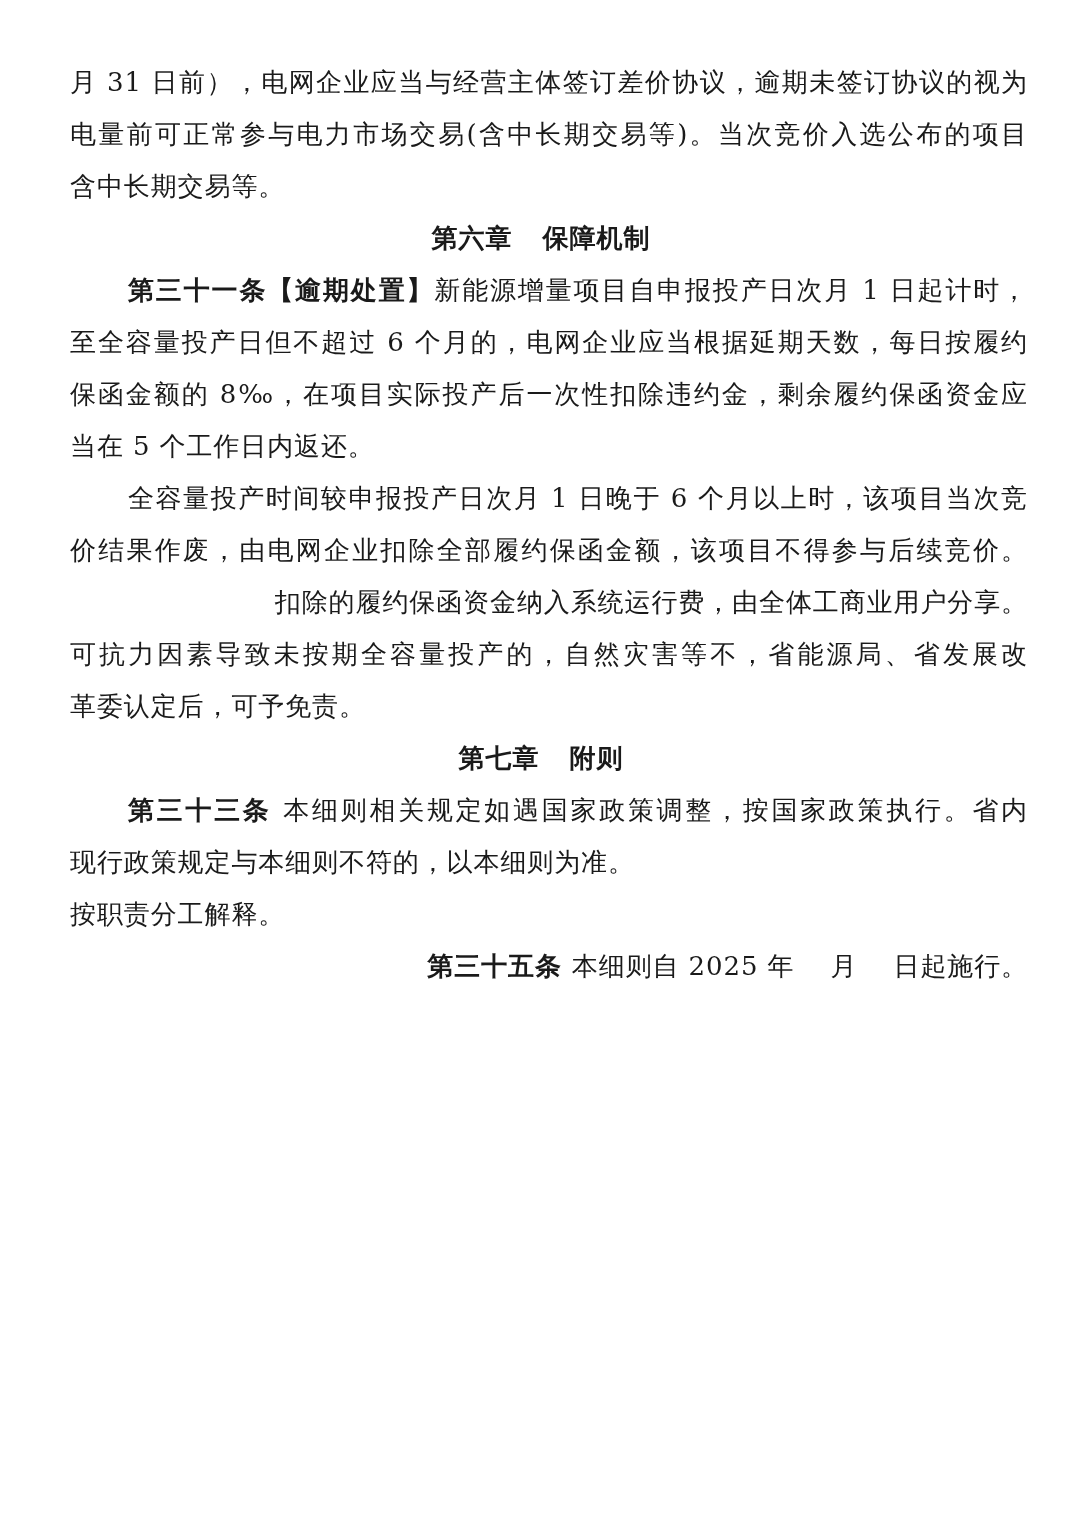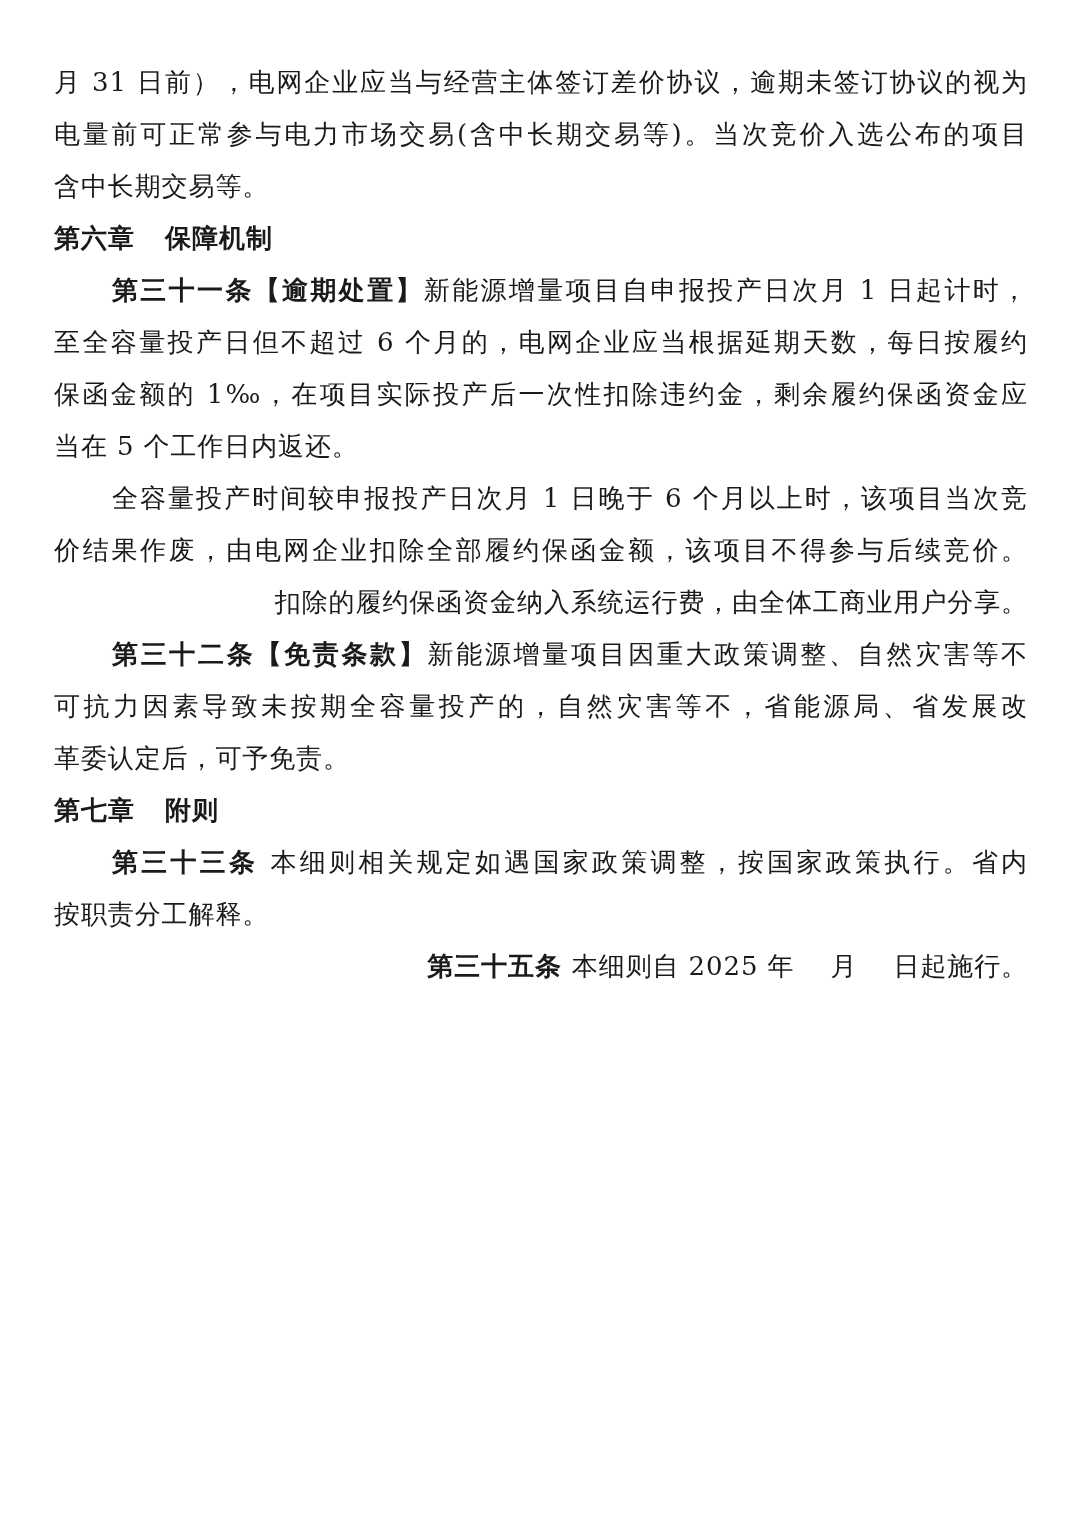--- a/index.html
+++ b/index.html
@@ -20,35 +20,36 @@
       left: 54px;
       top: 56px;
       width: 974px;
     }
     .line {
       height: 52px;
       line-height: 52px;
       font-size: 26px;
       white-space: nowrap;
       letter-spacing: 0.9px;
+      margin-left: 16px;
     }
     .para .line.justify {
       text-align: justify;
       text-align-last: justify;
     }
     .indent {
       padding-left: 58px;
       text-align: right;
     }
     .bold {
       font-weight: bold;
       font-family: "DejaVu Sans", "Liberation Sans", sans-serif;
     }
     .chapter {
-      text-align: left;
+      text-align: center;
       font-family: "DejaVu Sans", "Liberation Sans", sans-serif;
       font-weight: bold;
       font-size: 26px;
       height: 52px;
       line-height: 52px;
       letter-spacing: 1px;
     }
     .chapter .gap {
       display: inline-block;
       width: 30px;
@@ -74,49 +75,47 @@
 
   <div class="chapter">
     <span>第六章</span><span class="gap"></span><span>保障机制</span>
   </div>
 
   <div class="para">
     <div class="line justify indent">
       <span class="bold">第三十一条【逾期处置】</span><span>新能源增量项目自申报投产日次月 1 日起计时，</span>
     </div>
     <div class="line justify">至全容量投产日但不超过 6 个月的，电网企业应当根据延期天数，每日按履约</div>
-    <div class="line justify">保函金额的 1‰，在项目实际投产后一次性扣除违约金，剩余履约保函资金应</div>
+    <div class="line justify">保函金额的 8‰，在项目实际投产后一次性扣除违约金，剩余履约保函资金应</div>
     <div class="line">当在 5 个工作日内返还。</div>
   </div>
 
   <div class="para">
     <div class="line justify indent">全容量投产时间较申报投产日次月 1 日晚于 6 个月以上时，该项目当次竞</div>
     <div class="line justify">价结果作废，由电网企业扣除全部履约保函金额，该项目不得参与后续竞价。</div>
   </div>
 
   <div class="para">
     <div class="line indent">扣除的履约保函资金纳入系统运行费，由全体工商业用户分享。</div>
   </div>
 
   <div class="para">
-    <div class="line justify indent">
-      <span class="bold">第三十二条【免责条款】</span><span>新能源增量项目因重大政策调整、自然灾害等不</span>
-    </div>
     <div class="line justify">可抗力因素导致未按期全容量投产的，自然灾害等不，省能源局、省发展改</div>
     <div class="line">革委认定后，可予免责。</div>
   </div>
 
   <div class="chapter">
     <span>第七章</span><span class="gap"></span><span>附则</span>
   </div>
 
   <div class="para">
     <div class="line justify indent">
       <span class="bold">第三十三条</span><span class="gap-sm"></span><span>本细则相关规定如遇国家政策调整，按国家政策执行。省内</span>
     </div>
+    <div class="line">现行政策规定与本细则不符的，以本细则为准。</div>
   </div>
 
   <div class="para">
     <div class="line">按职责分工解释。</div>
   </div>
 
   <div class="para">
     <div class="line indent">
       <span class="bold">第三十五条</span><span class="gap-sm"></span><span>本细则自 2025 年　 月　 日起施行。</span>
     </div>

